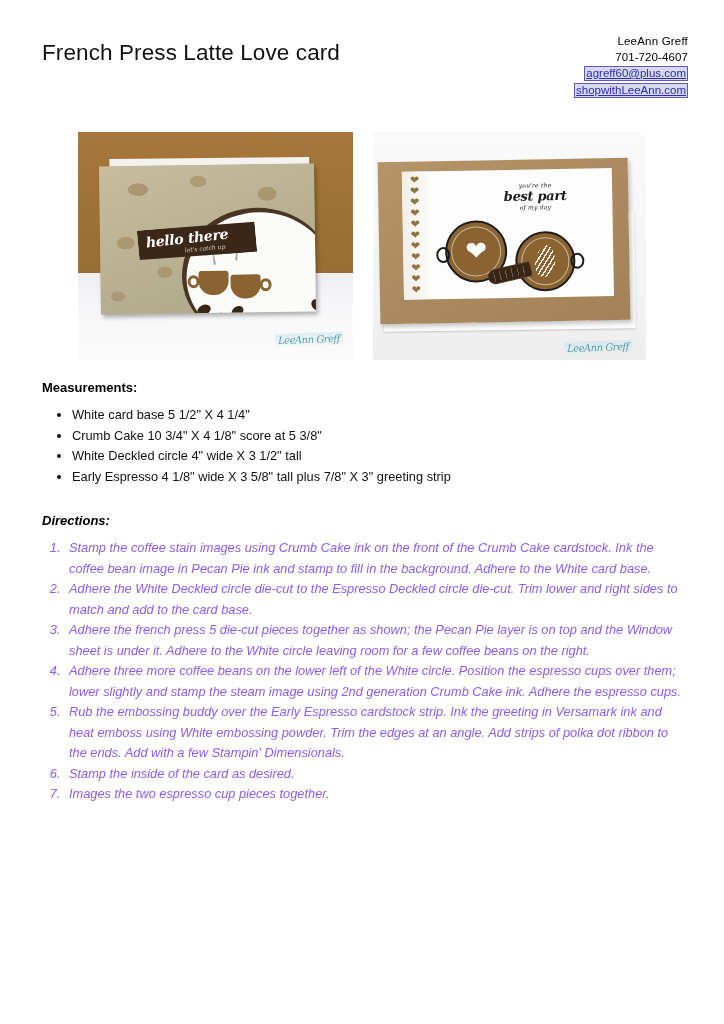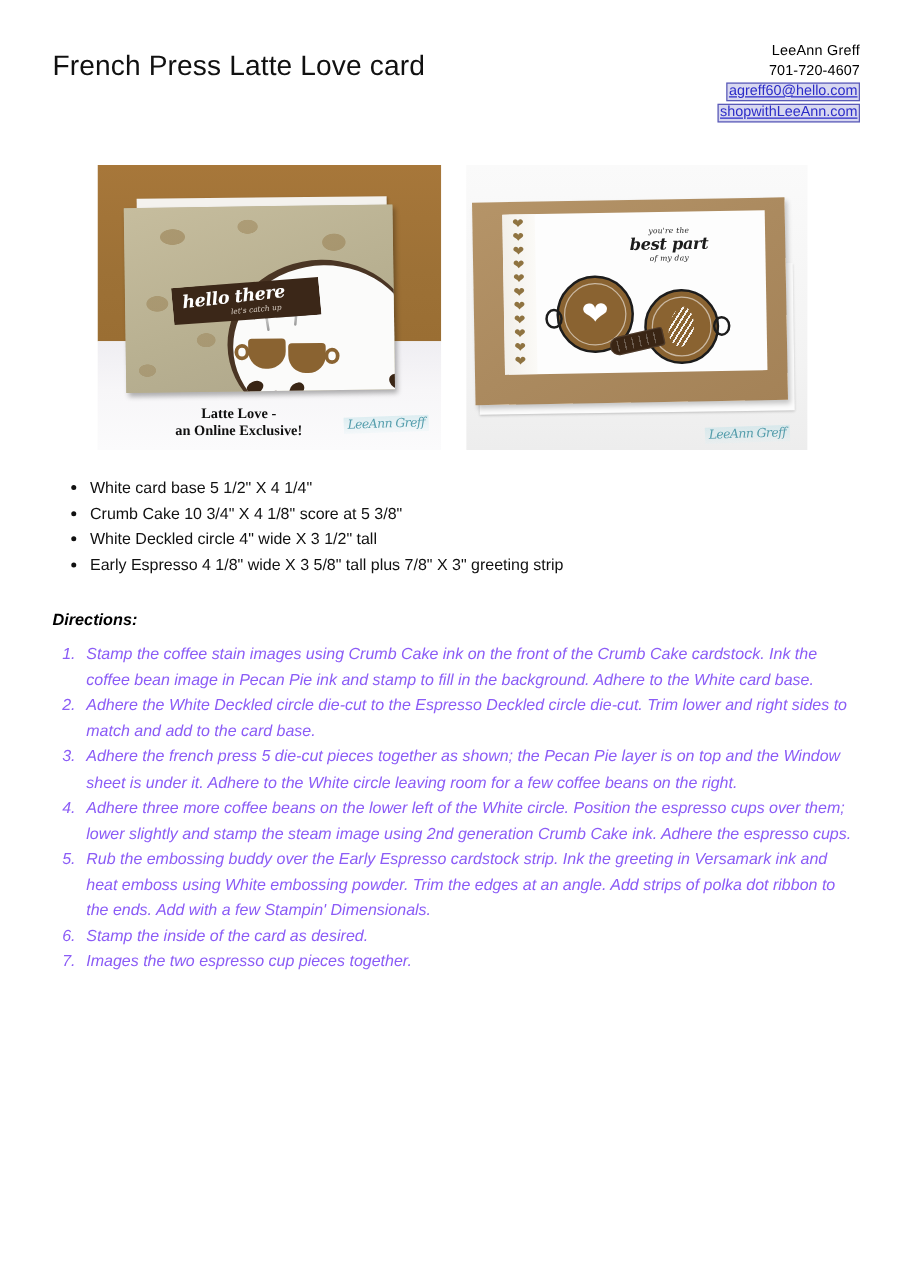--- a/index.html
+++ b/index.html
@@ -263,21 +263,21 @@
 </head>
 <body>
 
 <div class="page">
 
   <div class="header">
     <div class="doc-title">French Press Latte Love card</div>
     <div class="contact">
       <div class="nm">LeeAnn  Greff</div>
       <div class="ph">701-720-4607</div>
-      <div><a href="#">agreff60@hello.com</a></div>
+      <div><a href="#">agreff60@plus.com</a></div>
       <div><a href="#">shopwithLeeAnn.com</a></div>
     </div>
   </div>
 
   <div class="photos">
 
     <div class="photo" id="photo-left">
       <div class="lp-bg-top"></div>
       <div class="lp-bg-bot"></div>
 
@@ -303,24 +303,20 @@
           <div class="bean" style="left:124px; top:88px; width:14px; height:11px; transform:rotate(35deg);"></div>
 
         </div>
 
         <div class="lp-banner">
           <div class="hello">hello there</div>
           <div class="sub">let's catch up</div>
         </div>
       </div>
 
-      <div class="lp-caption">
-        <div>Latte Love -</div>
-        <div>an Online Exclusive!</div>
-      </div>
 
       <div class="sig" id="sig-left">LeeAnn Greff</div>
     </div>
 
     <div class="photo" id="photo-right">
       <div class="rp-bg"></div>
       <div class="rp-white-back"></div>
 
       <div class="rp-kraft">
         <div class="rp-white">
@@ -361,20 +357,21 @@
         </div>
       </div>
 
       <div class="sig" id="sig-right">LeeAnn Greff</div>
     </div>
   </div>
 
   <div class="content">
 
     <div class="meas-block">
+      <div class="sect-head">Measurements:</div>
       <ul class="meas">
         <li>White card base 5 1/2" X 4 1/4"</li>
         <li>Crumb Cake 10 3/4" X 4 1/8" score at 5 3/8"</li>
         <li>White Deckled circle 4" wide X 3 1/2" tall</li>
         <li>Early Espresso 4 1/8" wide X 3 5/8" tall plus 7/8" X 3" greeting strip</li>
       </ul>
     </div>
 
     <div class="dirs-block">
       <div class="sect-head">Directions:</div>

